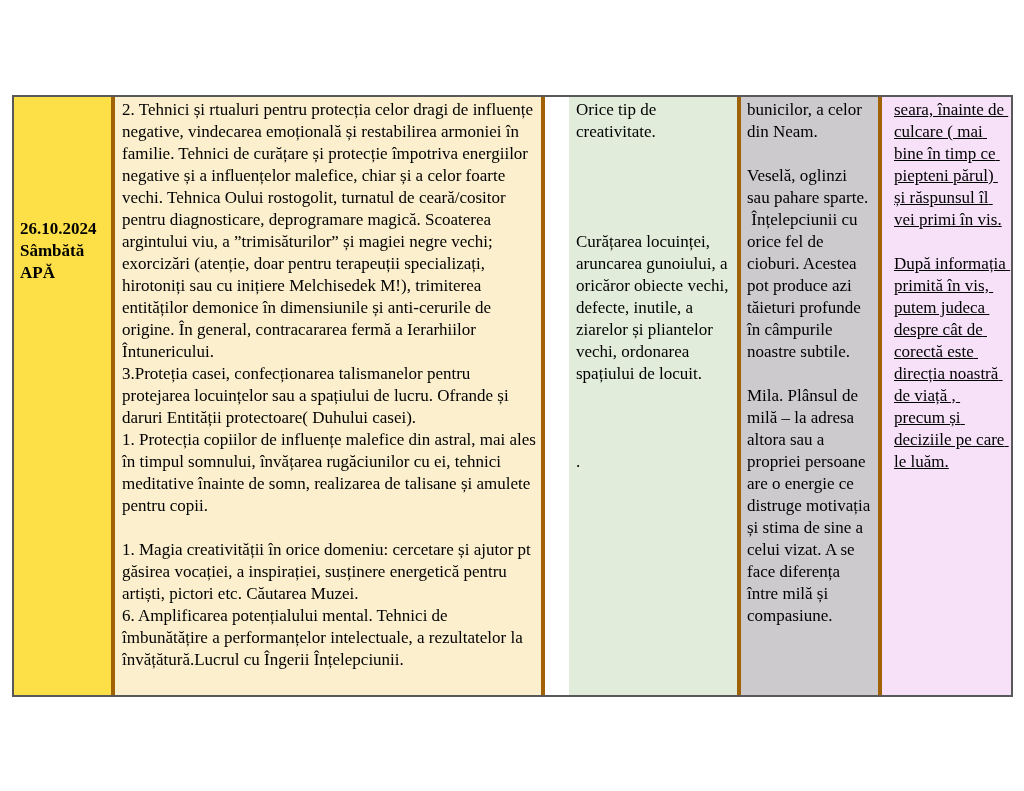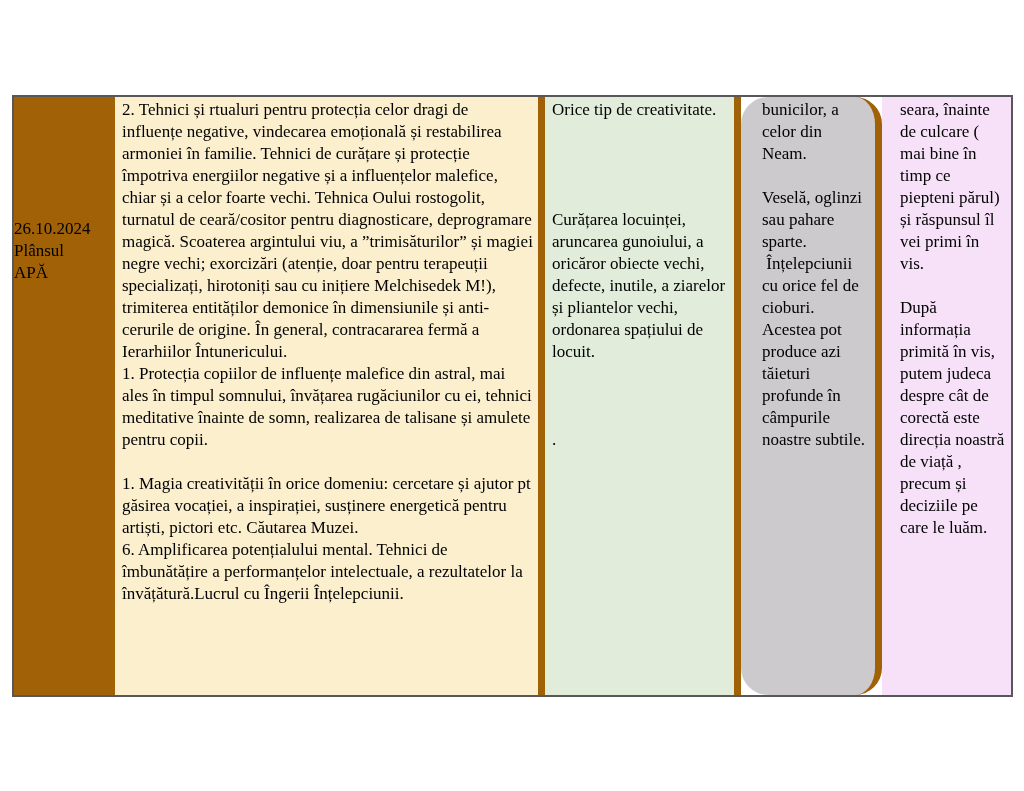--- a/index.html
+++ b/index.html
@@ -15,55 +15,56 @@
   .calendar-table{
     position:absolute;
     left:12px;top:95px;
     width:1001px;height:602px;
     border:2px solid #58585a;
     display:grid;
     grid-template-columns:101px 430px 196px 141px 1fr;
     background:#ffffff;
   }
   .cell{
-    border-right:7px solid #a16207;
+    border-right:4px solid #a16207;
     padding:2px 5px 2px 7px;
     font-size:17px;
     line-height:22px;
     overflow:hidden;
   }
   .cell:last-child{border-right:none;}
   .cell-date{
-    background:#a16207;
-    font-weight:normal;
+    background:#fde047;
+    font-weight:bold;
     padding-top:121px;
-    padding-left:0;
+    padding-left:6px;
   }
   .cell-rituals{background:#fcefcd;}
-  .cell-recommended{background:#e1ecda;}
-  .cell-avoid{background:#cdcacd;padding-left:21px;border-radius:27px;}
-  .cell-dreams{background:#f6e1f8;padding-left:18px;}
+  .cell-recommended{background:#e1ecda;margin-left:24px;}
+  .cell-avoid{background:#cdcacd;padding-left:6px;}
+  .cell-dreams{background:#f6e1f8;padding-left:12px;text-decoration:underline;}
   .para{
     margin:0;
     min-height:22px;
     white-space:pre-wrap;
   }
 </style>
 </head>
 <body>
 
 <div class="calendar-table">
   <div class="cell cell-date">
       <p class="para">26.10.2024</p>
-      <p class="para">Plânsul</p>
+      <p class="para">Sâmbătă</p>
       <p class="para">APĂ</p>
     </div>
 
   <div class="cell cell-rituals">
       <p class="para">2. Tehnici și rtualuri pentru protecția celor dragi de influențe negative, vindecarea emoțională și restabilirea armoniei în familie. Tehnici de curățare și protecție împotriva energiilor negative și a influențelor malefice, chiar și a celor foarte vechi. Tehnica Oului rostogolit, turnatul de ceară/cositor pentru diagnosticare, deprogramare magică. Scoaterea argintului viu, a ”trimisăturilor” și magiei negre vechi; exorcizări (atenție, doar pentru terapeuții specializați, hirotoniți sau cu inițiere Melchisedek M!), trimiterea entităților demonice în dimensiunile și anti-cerurile de origine. În general, contracararea fermă a Ierarhiilor Întunericului.</p>
+      <p class="para">3.Proteția casei, confecționarea talismanelor pentru protejarea locuințelor sau a spațiului de lucru. Ofrande și daruri Entității protectoare( Duhului casei).</p>
       <p class="para">1. Protecția copiilor de influențe malefice din astral, mai ales în timpul somnului, învățarea rugăciunilor cu ei, tehnici meditative înainte de somn, realizarea de talisane și amulete pentru copii.</p>
       <p class="para"></p>
       <p class="para">1. Magia creativității în orice domeniu: cercetare și ajutor pt găsirea vocației, a inspirației, susținere energetică pentru artiști, pictori etc. Căutarea Muzei.</p>
       <p class="para">6. Amplificarea potențialului mental. Tehnici de îmbunătățire a performanțelor intelectuale, a rezultatelor la învățătură.Lucrul cu Îngerii Înțelepciunii.</p>
     </div>
 
   <div class="cell cell-recommended">
       <p class="para">Orice tip de creativitate.</p>
       <p class="para"></p>
       <p class="para"></p>
@@ -75,20 +76,21 @@
       <p class="para"></p>
       <p class="para">.</p>
     </div>
 
   <div class="cell cell-avoid">
       <p class="para">bunicilor, a celor din Neam.</p>
       <p class="para"></p>
       <p class="para">Veselă, oglinzi sau pahare sparte.</p>
       <p class="para"> Înțelepciunii cu orice fel de cioburi. Acestea pot produce azi tăieturi profunde în câmpurile noastre subtile.</p>
       <p class="para"></p>
+      <p class="para">Mila. Plânsul de milă – la adresa altora sau a propriei persoane are o energie ce distruge motivația și stima de sine a celui vizat. A se face diferența între milă și compasiune.</p>
     </div>
 
   <div class="cell cell-dreams">
       <p class="para">seara, înainte de culcare ( mai bine în timp ce piepteni părul) și răspunsul îl vei primi în vis.</p>
       <p class="para"></p>
       <p class="para">După informația primită în vis, putem judeca despre cât de corectă este direcția noastră de viață , precum și deciziile pe care le luăm.</p>
     </div>
 </div>
 
 </body></html>

